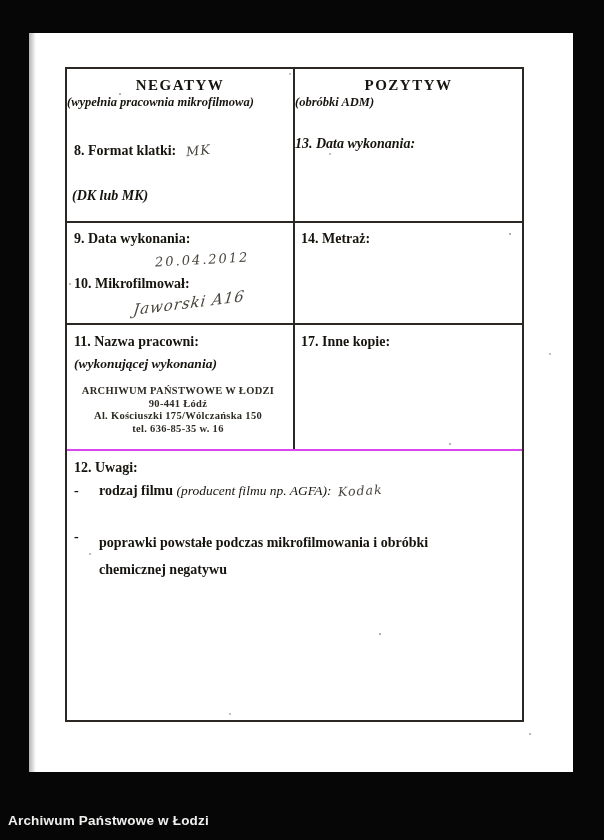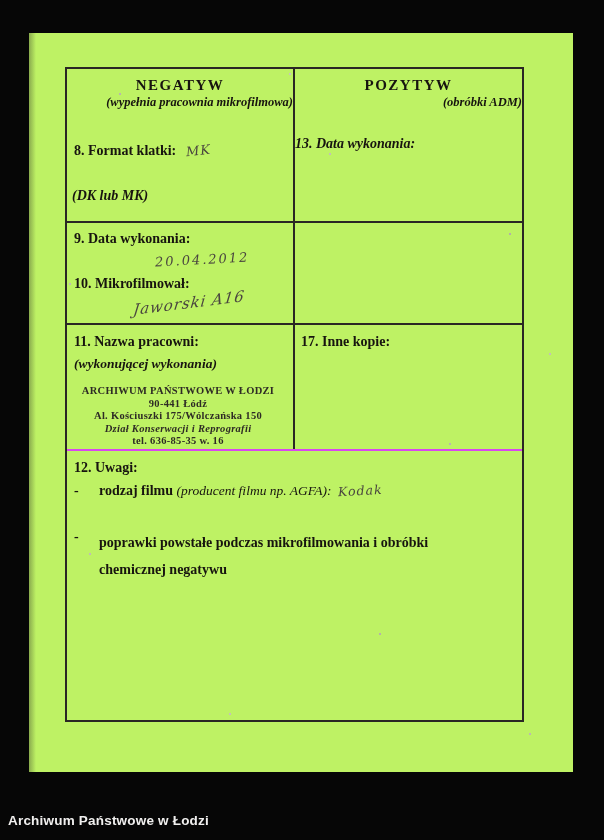--- a/index.html
+++ b/index.html
@@ -4,21 +4,21 @@
 <style>
   html,body{margin:0;padding:0;}
   body{
     width:604px;height:840px;position:relative;overflow:hidden;
     background:#060606;
     font-family:"Liberation Serif", serif;
     color:#17140f;
   }
   .page{
     position:absolute;left:29px;top:33px;width:544px;height:739px;
-    background:#bef264;
+    background:#ffffff;
   }
   .page::before{ 
     content:"";position:absolute;left:0;top:0;bottom:0;width:7px;
     background:linear-gradient(to right, rgba(40,38,34,.35), rgba(40,38,34,0));
   }
   .speck{position:absolute;width:2px;height:2px;background:transparent;
     box-shadow:90px 60px 0 #b9b6af, 300px 120px 0 #c2bfb8, 480px 200px 0 #b3b0a9,
       150px 330px 0 #c5c2bb, 420px 410px 0 #bab7b0, 60px 520px 0 #c0bdb6,
       350px 600px 0 #b5b2ab, 200px 680px 0 #c4c1ba, 500px 700px 0 #bcb9b2,
       260px 40px 0 #c7c4bd, 40px 250px 0 #bfbcb5, 520px 320px 0 #c3c0b9;}
@@ -28,21 +28,21 @@
   }
   .row{position:absolute;left:0;right:0;}
   .rowA{top:0;height:152px;}
   .rowB{top:152px;height:126px;border-top:2px solid #2a2724;box-sizing:border-box;}
   .rowC{top:254px;height:126px;border-top:2px solid #2a2724;box-sizing:border-box;padding-left:41px;}
   .rowD{top:380px;bottom:0;border-top:2px solid #d946ef;box-sizing:border-box;}
   .cell{position:absolute;top:0;bottom:0;}
   .cell-l{left:0;width:228px;border-right:2px solid #2a2724;box-sizing:border-box;}
   .cell-r{left:228px;right:0;}
   .col-title{margin-top:8px;text-align:center;font-weight:bold;font-size:15px;letter-spacing:1.5px;}
-  .col-sub{margin-top:1px;text-align:right;font-weight:bold;font-style:italic;font-size:12.5px;}
+  .col-sub{margin-top:1px;text-align:left;font-weight:bold;font-style:italic;font-size:12.5px;}
   .lbl{font-weight:bold;font-size:14px;white-space:nowrap;}
   .abs{position:absolute;}
   .note{font-weight:bold;font-style:italic;font-size:14px;}
   .hand{
     font-family:"DejaVu Serif", serif;font-style:italic;color:#4a463f;
     display:inline-block;
   }
   .hand-f8{font-size:13px;transform:rotate(-6deg);margin-left:10px;letter-spacing:1px;}
   .hand-date{font-size:13px;letter-spacing:2px;transform:rotate(-3deg);}
   .hand-sign{font-size:15px;transform:rotate(-7deg) skewX(-14deg);letter-spacing:1px;}
@@ -94,33 +94,37 @@
       <div class="cell cell-l">
         <div class="abs" style="left:7px;top:6px;">
           <span class="lbl">9. Data wykonania:</span>
         </div>
         <div class="abs hand hand-date" style="left:88px;top:29px;">20.04.2012</div>
         <div class="abs" style="left:7px;top:51px;">
           <span class="lbl">10. Mikrofilmował:</span>
         </div>
         <div class="abs hand hand-sign" style="left:66px;top:71px;">Jaworski A16</div>
       </div>
+      <div class="cell cell-r">
+        <div class="abs" style="left:6px;top:6px;">
+          <span class="lbl">14. Metraż:</span>
+        </div>
+      </div>
     </div>
 
     <div class="row rowC">
       <div class="cell cell-l">
         <div class="abs" style="left:7px;top:7px;">
           <span class="lbl">11. Nazwa pracowni:</span>
         </div>
         <div class="abs note" style="left:7px;top:31px;font-size:13.5px;">(wykonującej wykonania)</div>
         <div class="stamp">
           <div>ARCHIWUM PAŃSTWOWE W ŁODZI</div>
           <div>90-441 Łódź</div>
           <div>Al. Kościuszki 175/Wólczańska 150</div>
-          <div class="it">Dział Konserwacji i Reprografii</div>
           <div>tel. 636-85-35 w. 16</div>
         </div>
       </div>
       <div class="cell cell-r">
         <div class="abs" style="left:6px;top:7px;">
           <span class="lbl">17. Inne kopie:</span>
         </div>
       </div>
     </div>
 

